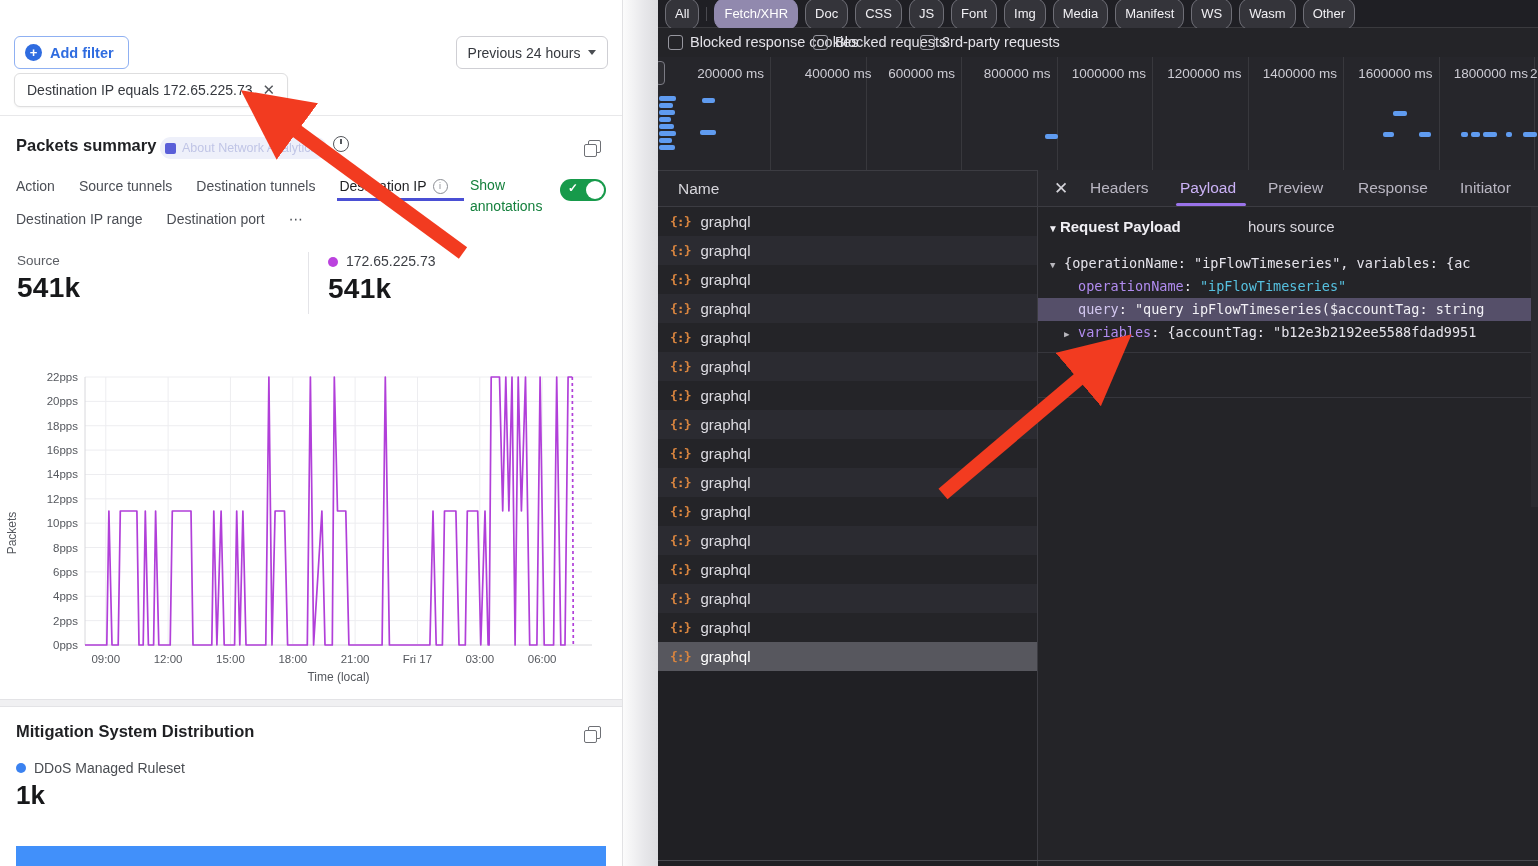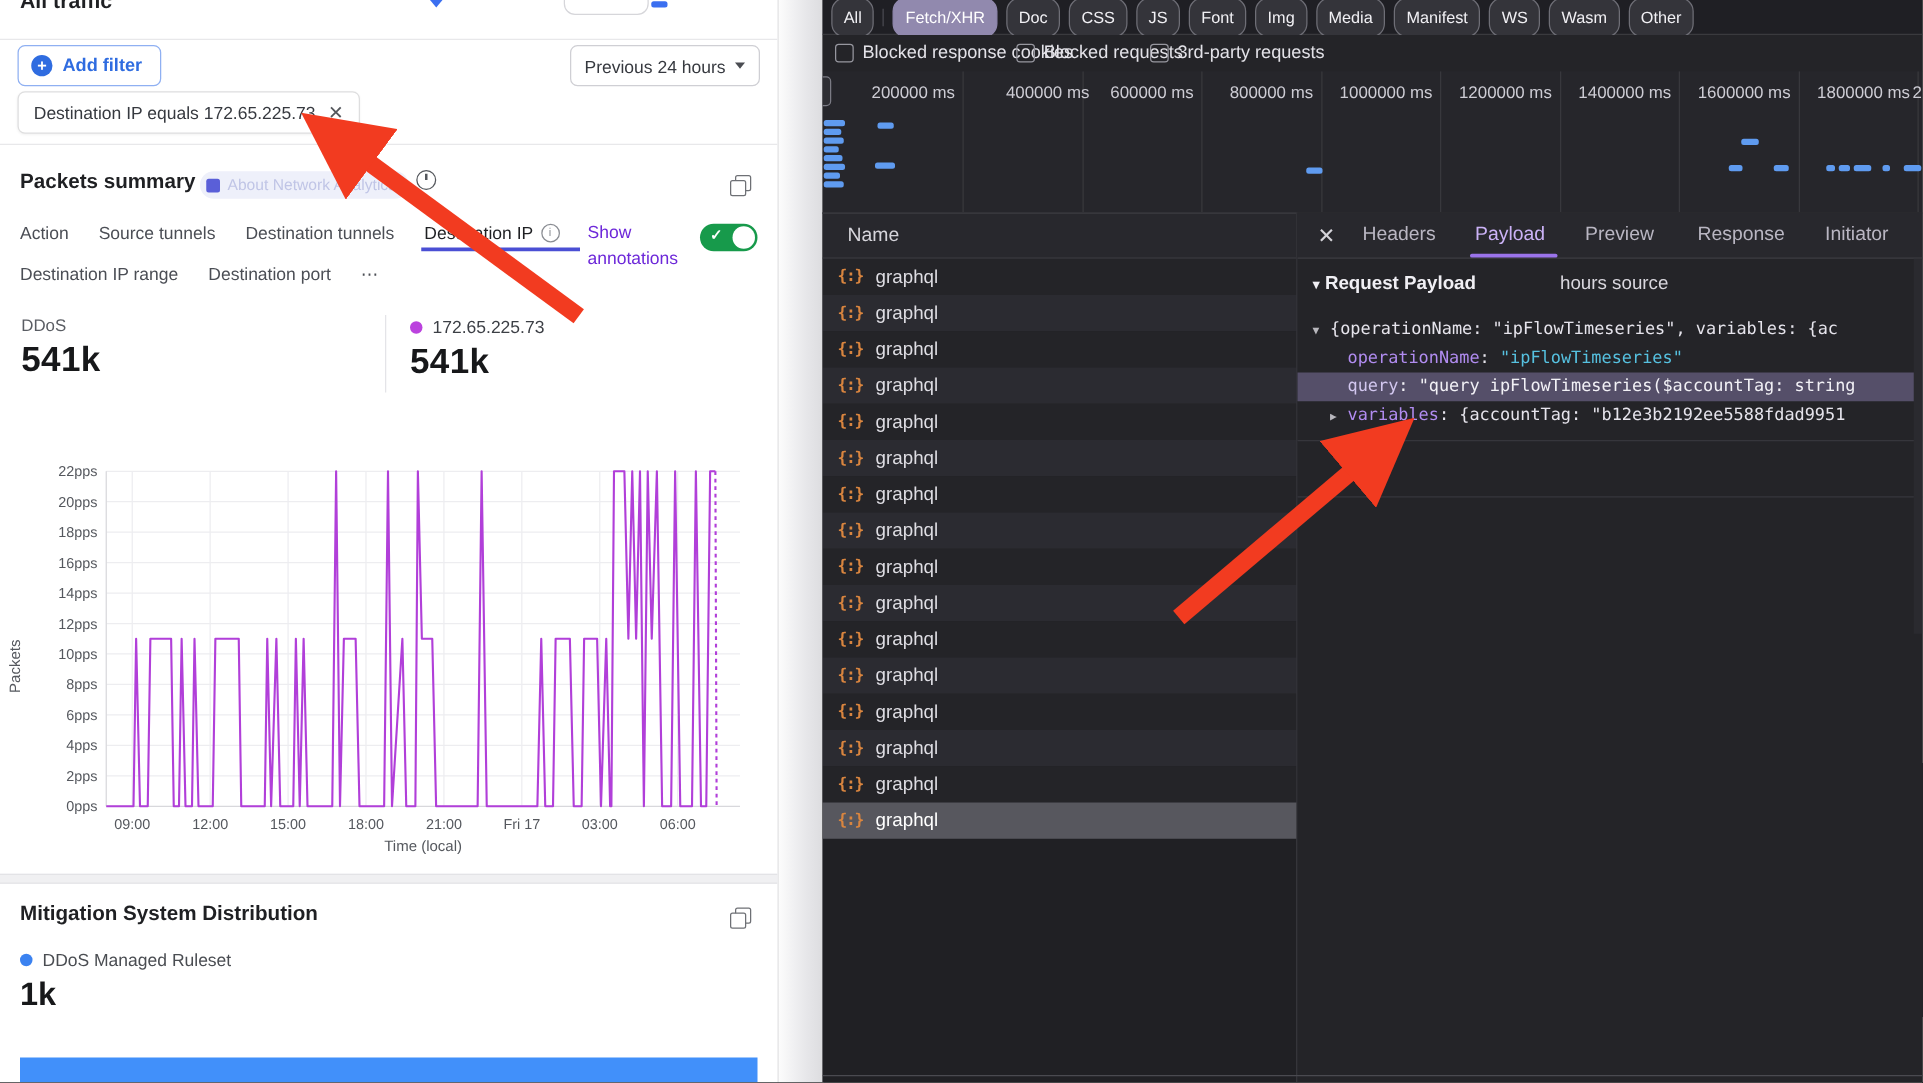--- a/index.html
+++ b/index.html
@@ -27,21 +27,21 @@
   .clock{position:absolute;left:333px;top:136px;width:14px;height:14px;border:1.5px solid #54575c;border-radius:50%;}
   .clock:after{content:"";position:absolute;left:6px;top:2px;width:1.5px;height:5px;background:#54575c;}
   .copyicon{position:absolute;width:11px;height:11px;border:1.5px solid #6e7075;border-radius:2px;}
   .copyicon:after{content:"";position:absolute;left:-5px;top:3px;width:11px;height:11px;border:1.5px solid #6e7075;border-radius:2px;background:#fff;}
   .cf-tabs1{position:absolute;left:16px;top:178px;display:flex;gap:24px;font-size:14px;color:#4b4e55;}
   .cf-tabs2{position:absolute;left:16px;top:211px;display:flex;gap:24px;font-size:14px;color:#4b4e55;}
   .cf-tab{position:relative;cursor:pointer;white-space:nowrap;display:flex;align-items:center;gap:6px;}
   .cf-tab.active{color:#1f2023;}
   .cf-tab.active:after{content:"";position:absolute;left:-2px;right:-16px;bottom:-7px;height:3px;background:#4a4fd4;}
   .info-i{width:13px;height:13px;border:1px solid #8a8d93;border-radius:50%;font-size:9px;line-height:13px;text-align:center;color:#8a8d93;}
-  .showann{position:absolute;left:470px;top:175px;width:90px;font-size:14px;color:#6d28d9;line-height:21px;}
+  .showann{position:absolute;left:470px;top:175px;width:90px;font-size:14px;color:#15803d;line-height:21px;}
   .toggle{position:absolute;left:560px;top:179px;width:46px;height:22px;border-radius:11px;background:#179a4b;cursor:pointer;}
   .toggle .knob{position:absolute;right:2px;top:2px;width:18px;height:18px;border-radius:50%;background:#fff;}
   .toggle .chk{position:absolute;left:8px;top:2px;color:#fff;font-size:12px;font-weight:bold;}
   .stat-label{font-size:13.5px;color:#5a5d63;}
   .stat-value{font-size:28px;font-weight:bold;color:#17181a;letter-spacing:.3px;}
   .stat-divider{position:absolute;left:308px;top:252px;width:1px;height:62px;background:#e4e4e8;}
   .dot{display:inline-block;width:10px;height:10px;border-radius:50%;}
   #chart-host{position:absolute;left:0;top:363px;width:622px;height:330px;}
   .sec-gap{position:absolute;left:0;top:699px;width:622px;height:6px;background:#f0f0f2;border-top:1px solid #e3e3e6;border-bottom:1px solid #e3e3e6;}
   .mit-bar{position:absolute;left:16px;top:846px;width:590px;height:20px;background:#4190fa;}
@@ -92,26 +92,20 @@
   .dt-scrollstrip{position:absolute;left:493px;top:37px;width:7px;height:300px;background:#2a2a2f;}
   
   #arrows{position:absolute;left:0;top:0;width:1538px;height:866px;pointer-events:none;z-index:50;}
 </style>
 </head>
 <body>
 
 <div id="stage">
 
   <div id="cf">
-    <div class="cf-topbar">
-      <div class="cf-title">All traffic</div>
-      <div class="frag-caret"></div>
-      <div class="frag-pill"></div>
-      <div class="frag-blue"></div>
-    </div>
 
     <button class="btn-addfilter">
       <span class="plus-circle">+</span>
       <span class="lbl">Add filter</span>
     </button>
 
     <button class="btn-range">
       <span>Previous 24 hours</span>
       <span class="caret-down"></span>
     </button>
@@ -159,21 +153,21 @@
       </div>
 
     <div class="showann">Show annotations</div>
     <div class="toggle">
       <span class="chk">✓</span>
       <span class="knob"></span>
     </div>
 
     <div id="stats">
         <div style="position: absolute; left: 17px; top: 253px;">
-          <div class="stat-label"><span>DDoS</span></div>
+          <div class="stat-label"><span>Source</span></div>
           <div class="stat-value" style="margin-top: 4px;">541k</div>
         </div>
         <div style="position: absolute; left: 328px; top: 253px;">
           <div class="stat-label" style="color: rgb(60, 63, 69); font-size: 14px;"><span class="dot" style="width: 10px; height: 10px; margin-right: 8px; vertical-align: -1px; background: rgb(187, 66, 222);"></span><span>172.65.225.73</span></div>
           <div class="stat-value" style="margin-top: 4px;">541k</div>
         </div>
       </div>
     <div class="stat-divider"></div>
 
     <div id="chart-host"><svg width="622" height="330">

